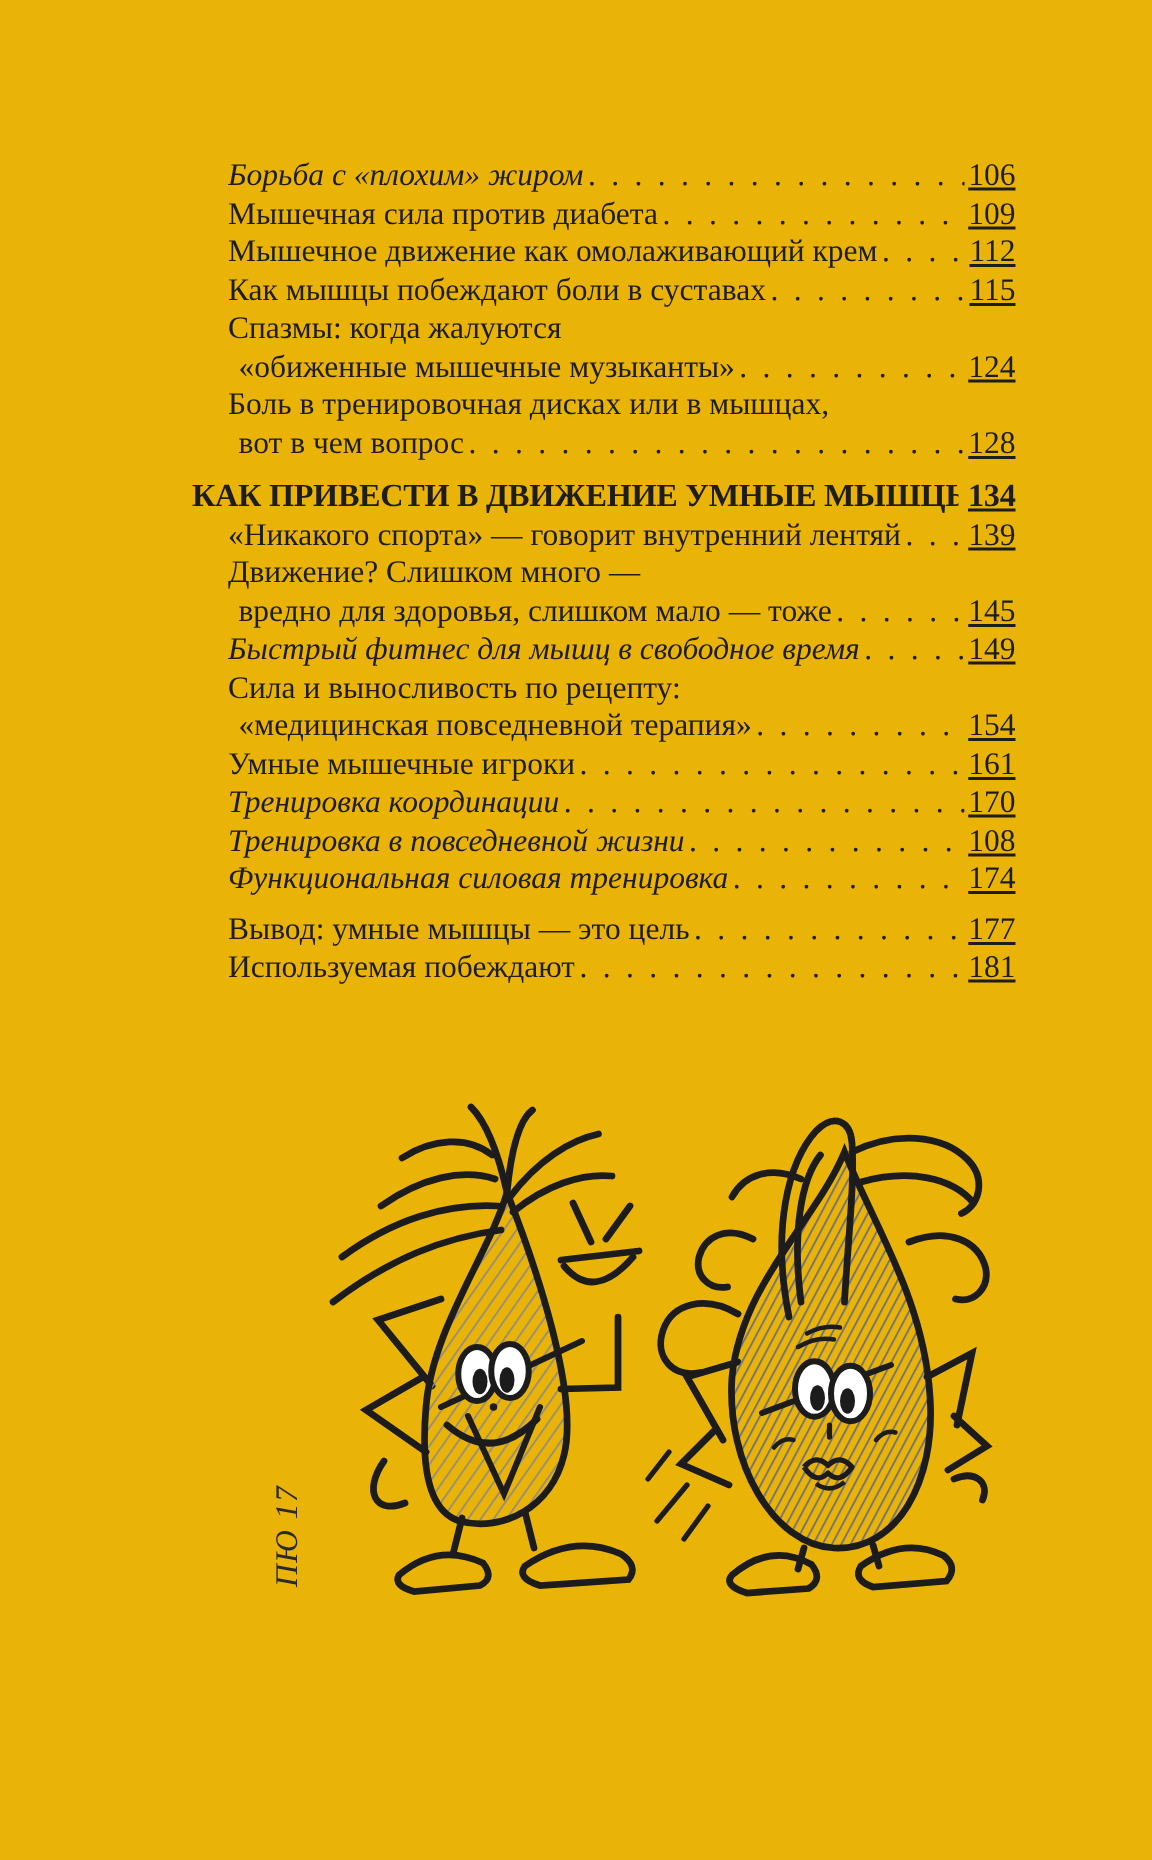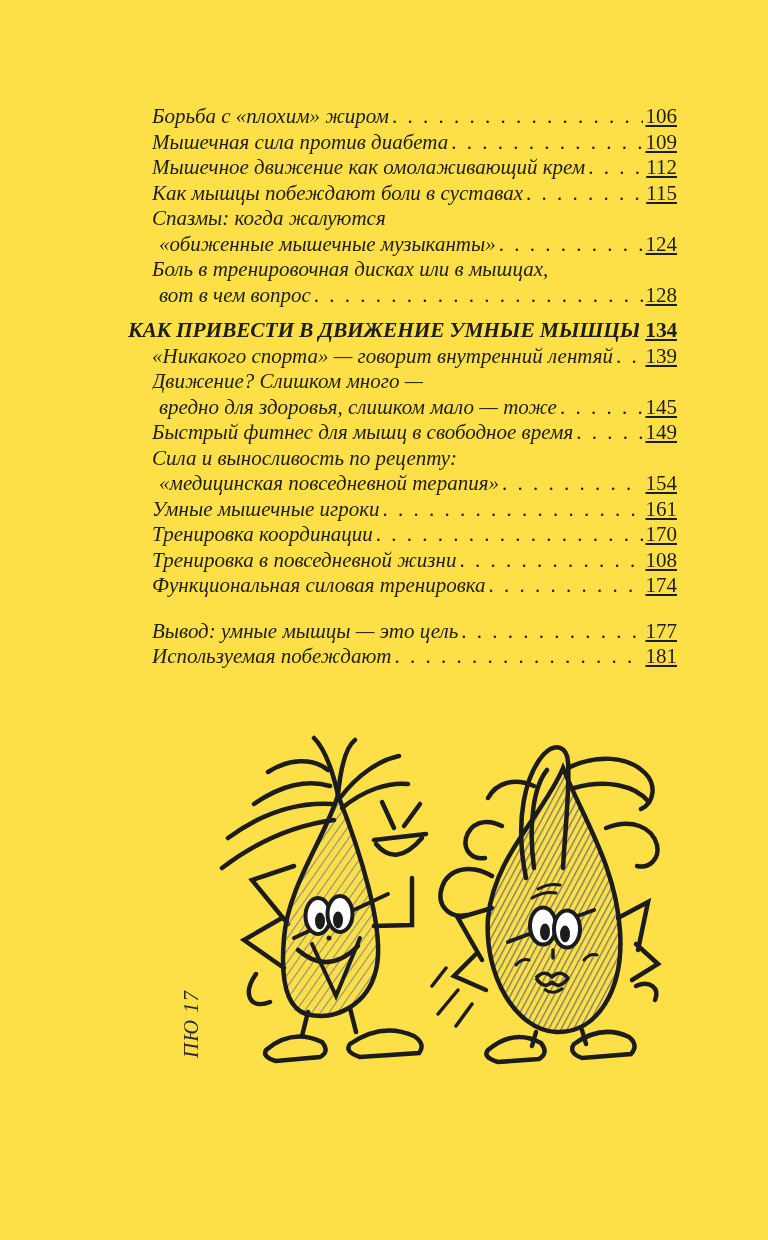--- a/index.html
+++ b/index.html
@@ -4,21 +4,21 @@
 <style>
   html,body{margin:0;padding:0;}
   body{
     width:768px;height:1240px;
     background:#ffffff;
     font-family:"Liberation Serif","DejaVu Serif",serif;
     color:#1d1d1b;
     overflow:hidden;
     position:relative;
   }
-  .page{position:absolute;inset:0;background:#fde047;}
+  .page{position:absolute;inset:0;background:#eab308;}
   
   .toc{
     position:absolute;
     left:128px; top:104px;
     width:549px;
     font-size:21px;
     line-height:25.5px;
   }
   .toc-row{
     display:flex;
@@ -27,23 +27,23 @@
     white-space:nowrap;
   }
   .toc-row.cont{padding-left:31px;justify-content:center;}
   .toc-row.heading{
     padding-left:0;
     font-weight:bold;
     font-size:21.5px;
     letter-spacing:-0.2px;
   }
   .toc-row.gap-before{margin-top:10px;}
-  .toc-row.gap-small{margin-top:20px;}
+  .toc-row.gap-small{margin-top:8px;}
   .toc-row.italic .title{font-style:italic;}
-  .title{flex:0 1 auto;overflow:hidden;font-style:italic;}
+  .title{flex:0 1 auto;overflow:hidden;}
   .leader{
     flex:1 1 0;
     min-width:0;
     overflow:hidden;
     white-space:nowrap;
     padding-left:3px;
   }
   .leader::after{
     content:". . . . . . . . . . . . . . . . . . . . . . . . . . . . . . . . . . . . . . . . . . . . . . . . . . . . . . . .";
     letter-spacing:2.5px;

